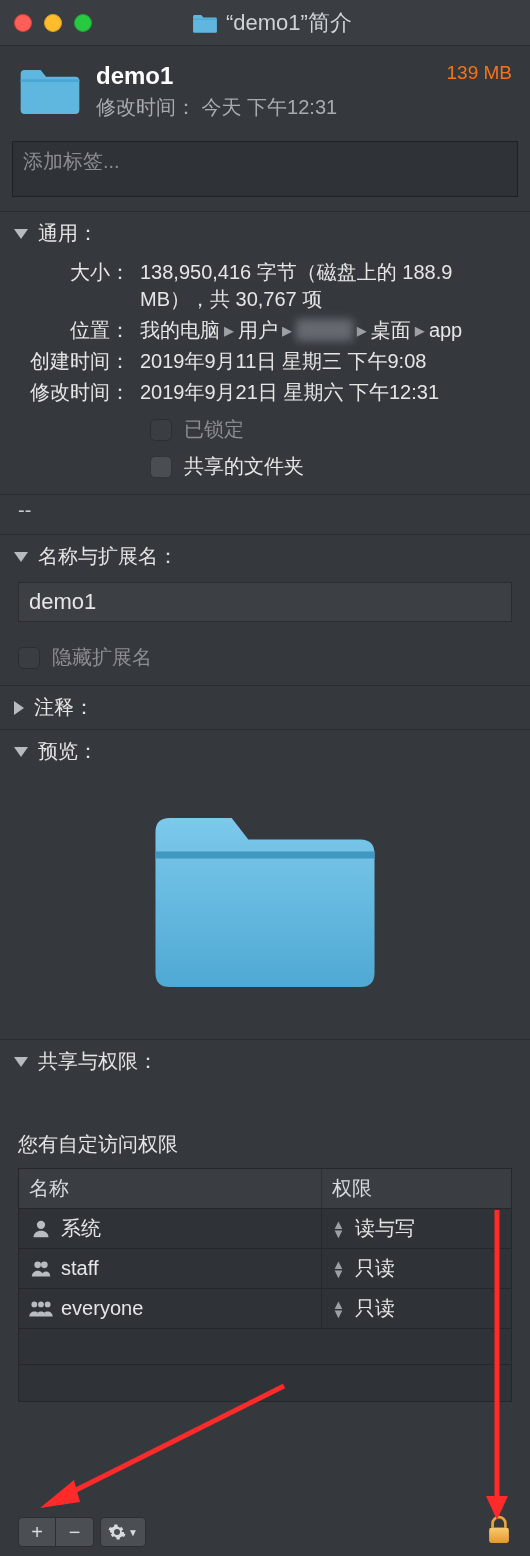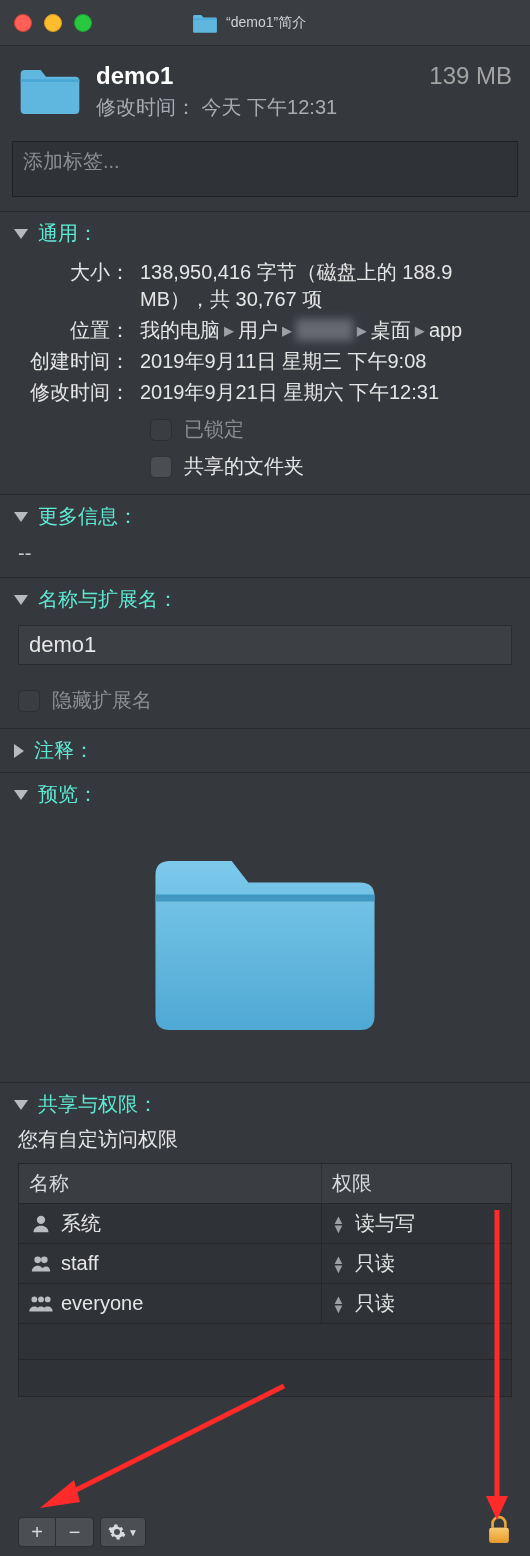--- a/index.html
+++ b/index.html
@@ -27,53 +27,53 @@
     width: 18px; height: 18px; border-radius: 50%;
     display: inline-block;
   }
   .t-red { background: #ff5f57; border: 1px solid #e14038; }
   .t-yel { background: #ffbd2e; border: 1px solid #dfa023; }
   .t-grn { background: #28c940; border: 1px solid #1ba62f; }
   .titlebar .folder-mini {
     margin-left: 100px;
     display: flex; align-items: center; gap: 8px;
     color: #cfd2d6;
-    font-size: 14px;
+    font-size: 22px;
   }
   .folder-mini svg { width: 26px; height: 22px; }
 
   
   .header {
     display: flex;
     align-items: flex-start;
     padding: 16px 18px 8px 18px;
   }
   .header .big-icon { width: 64px; height: 56px; flex-shrink: 0; }
   .header .info { margin-left: 14px; flex: 1; }
   .header .name { font-weight: 700; font-size: 24px; color: #fff; }
   .header .sub { color: #a8abb0; font-size: 20px; margin-top: 4px; }
-  .header .size { font-size: 24px; color: #a3a3a3; white-space: nowrap; }
+  .header .size { font-size: 19px; color: #f97316; white-space: nowrap; }
 
   
   .tag-wrap { padding: 12px 12px 14px 12px; }
   .tag-field {
     border: 1px solid #1f2124;
     background: #2f3236;
     height: 56px;
     padding: 6px 10px;
     color: #8b8e92;
     font-size: 20px;
   }
 
   
   .section { border-top: 1px solid #2a2c30; }
   .section-h {
     display: flex; align-items: center;
     padding: 8px 14px;
-    color: #5eead4;
+    color: #e5e5e5;
     font-size: 20px;
     cursor: default;
     user-select: none;
   }
   .tri {
     width: 0; height: 0; display: inline-block;
     margin-right: 10px;
   }
   .tri.down {
     border-left: 7px solid transparent;
@@ -118,21 +118,21 @@
   }
 
   
   .preview-area {
     display: flex; justify-content: center; align-items: center;
     padding: 26px 0 40px 0;
   }
   .preview-area svg { width: 240px; height: 200px; }
 
   
-  .perm-note { padding: 0 18px 10px 18px; color: #e6e6e6; }
+  .perm-note { padding: 0 18px 10px 18px; color: #e6e6e6; margin-top: 48px; }
   .perm-table {
     margin: 0 18px 0 18px;
     border: 1px solid #25272b;
     background: #2f3236;
   }
   .perm-head, .perm-row {
     display: flex;
     border-bottom: 1px solid #25272b;
     align-items: center;
   }
@@ -251,24 +251,20 @@
       <span class="cb-label">已锁定</span>
     </div>
     <div class="cb-row">
       <span class="cb"></span>
       <span class="cb-label">共享的文件夹</span>
     </div>
   </div>
 </div>
 
 <div class="section">
-  <div class="section-h">
-    <span class="tri down"></span>
-    <span>更多信息：</span>
-  </div>
   <div class="dashes">--</div>
 </div>
 
 <div class="section">
   <div class="section-h">
     <span class="tri down"></span>
     <span>名称与扩展名：</span>
   </div>
   <div class="section-body">
     <input class="name-input" value="demo1" style="">

